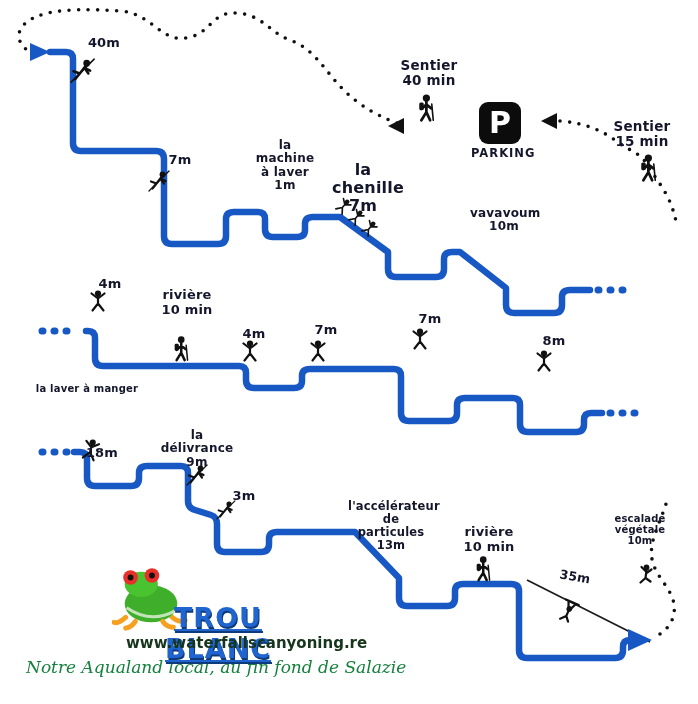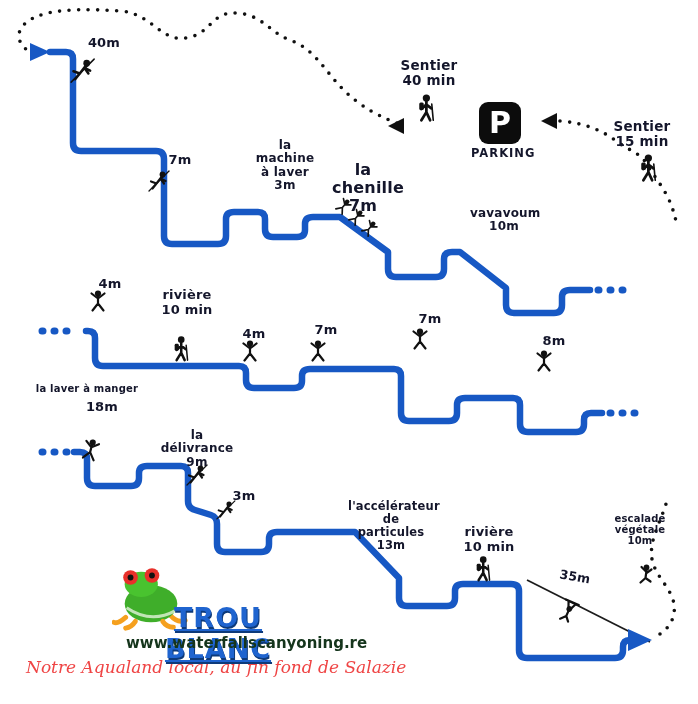--- a/index.html
+++ b/index.html
@@ -26,21 +26,21 @@
   .psign{position:absolute;left:479px;top:102px;width:42px;height:42px;background:#0c0c0c;
        border-radius:9px;display:flex;align-items:center;justify-content:center;}
   .psign .pletter{color:#fff;font-weight:bold;font-size:30px;line-height:1;}
   .logo-title{position:absolute;left:128px;top:602px;width:180px;text-align:center;
        font-size:27px;font-weight:bold;letter-spacing:1px;color:var(--logo-blue,#1f64cf);
        text-shadow:1px 2px 0 #0d3a7a;z-index:3;text-decoration:underline;}
   .logo-url{position:absolute;left:126px;top:634px;width:176px;text-align:center;
        font-size:15px;font-weight:bold;color:#15351c;z-index:3;}
   .frog{position:absolute;left:112px;top:560px;z-index:2;}
   .caption{position:absolute;left:26px;top:657px;width:430px;text-align:left;
-       font-family:"DejaVu Serif",serif;font-style:italic;font-size:17px;color:#ef4444;}
+       font-family:"DejaVu Serif",serif;font-style:italic;font-size:17px;color:#15803d;}
 </style>
 </head>
 <body>
 
 <div class="stage">
 
   <svg class="map-svg" width="698" height="704" viewBox="0 0 698 704">
     <defs>
       <g id="fig-jump">
         <circle class="fig-fill" cx="12" cy="3.6" r="3.1"></circle>
@@ -137,34 +137,34 @@
 
   <div class="lbl" style="left:392px;top:58px;width:74px;font-size:13.5px">Sentier
 40 min</div>
   <div class="lbl" style="left:610px;top:119px;width:64px;font-size:13.5px">Sentier
 15 min</div>
 
   <div class="lbl" style="left:82px;top:36px;width:44px;font-size:13px">40m</div>
   <div class="lbl" style="left:162px;top:153px;width:36px;font-size:13px">7m</div>
   <div class="lbl" style="left:250px;top:139px;width:70px;font-size:12px">la machine
 à laver
-3m</div>
+1m</div>
   <div class="lbl" style="left:332px;top:161px;width:62px;font-size:16px">la chenille
 7m</div>
   <div class="lbl" style="left:470px;top:207px;width:68px;font-size:12px">vavavoum
 10m</div>
   <div class="lbl" style="left:92px;top:277px;width:36px;font-size:13px">4m</div>
   <div class="lbl" style="left:156px;top:288px;width:62px;font-size:13px">rivière
 10 min</div>
   <div class="lbl" style="left:34px;top:383px;width:106px;font-size:10px">la laver à manger</div>
   <div class="lbl" style="left:236px;top:327px;width:36px;font-size:13px">4m</div>
   <div class="lbl" style="left:308px;top:323px;width:36px;font-size:13px">7m</div>
   <div class="lbl" style="left:412px;top:312px;width:36px;font-size:13px">7m</div>
   <div class="lbl" style="left:536px;top:334px;width:36px;font-size:13px">8m</div>
-  <div class="lbl" style="left:80px;top:400px;width:44px;font-size:13px">18m</div>
+  <div class="lbl" style="left:80px;top:446px;width:44px;font-size:13px">18m</div>
   <div class="lbl" style="left:160px;top:429px;width:74px;font-size:12px">la délivrance
 9m</div>
   <div class="lbl" style="left:226px;top:489px;width:36px;font-size:13px">3m</div>
   <div class="lbl" style="left:348px;top:500px;width:86px;font-size:11.5px">l'accélérateur
 de particules
 13m</div>
   <div class="lbl" style="left:458px;top:525px;width:62px;font-size:13px">rivière
 10 min</div>
   <div class="lbl" style="left:554px;top:570px;width:42px;font-size:12.5px;transform:rotate(10deg)">35m</div>
   <div class="lbl" style="left:604px;top:513px;width:72px;font-size:10px">escalade

